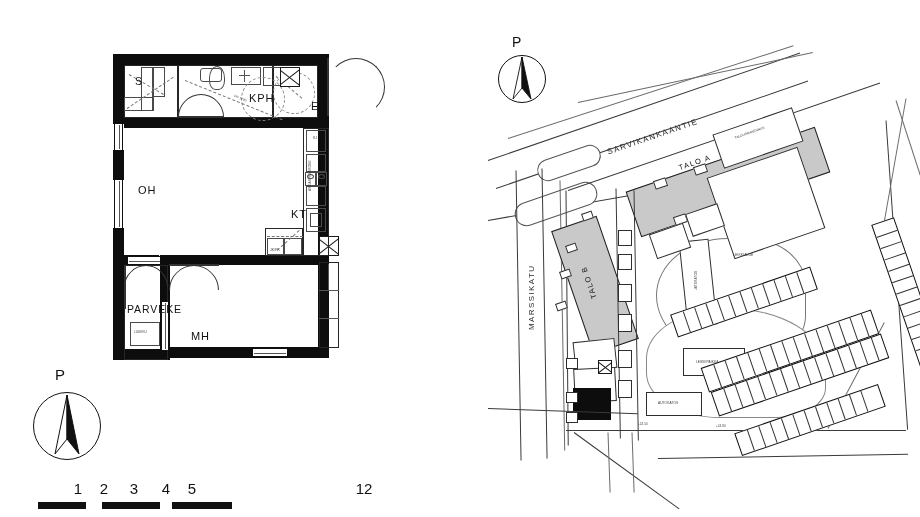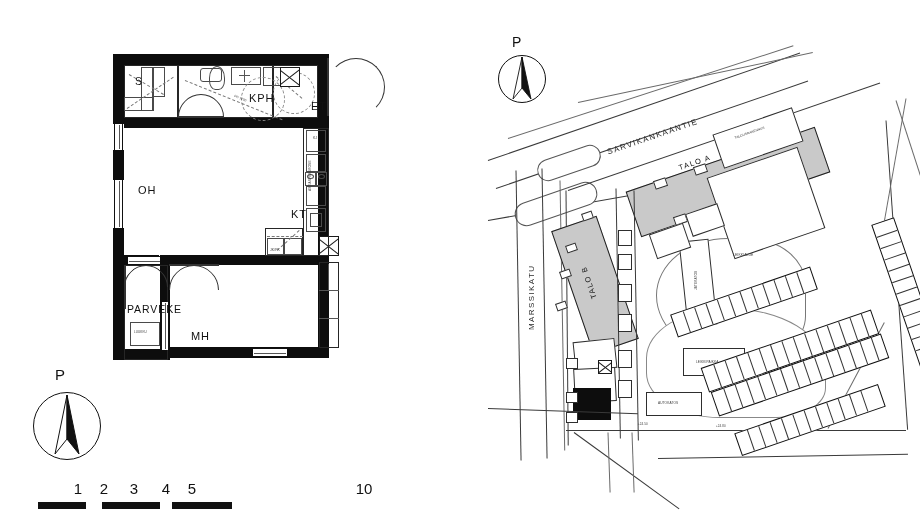--- a/index.html
+++ b/index.html
@@ -194,21 +194,21 @@
   <div id="scalebar">
     <div class="sb-seg" style="left:18px;top:22px;width:48px;"></div>
     <div class="sb-seg" style="left:82px;top:22px;width:58px;"></div>
     <div class="sb-seg" style="left:152px;top:22px;width:60px;"></div>
 
     <span class="sb-num" style="left:48px;top:0px;width:20px;">1</span>
     <span class="sb-num" style="left:74px;top:0px;width:20px;">2</span>
     <span class="sb-num" style="left:104px;top:0px;width:20px;">3</span>
     <span class="sb-num" style="left:136px;top:0px;width:20px;">4</span>
     <span class="sb-num" style="left:162px;top:0px;width:20px;">5</span>
-    <span class="sb-num" style="left:330px;top:0px;width:28px;">10</span>
+    <span class="sb-num" style="left:330px;top:0px;width:28px;">12</span>
   </div>
 
   <div id="siteplan">
 
     <div class="compass" style="left:10px;top:15px;width:48px;height:48px;">
       <div class="ring"></div>
       <span class="plabel" style="left:14px;top:-21px;font-size:14px;">P</span>
       <svg width="48" height="48" viewBox="0 0 48 48" style="position:absolute;left:0;top:0;">
         <polygon points="24,2 15,44 24,33" fill="#ffffff" stroke="#111" stroke-width="0.9"></polygon>
         <polygon points="24,2 33,44 24,33" fill="#111111" stroke="#111" stroke-width="0.9"></polygon>

